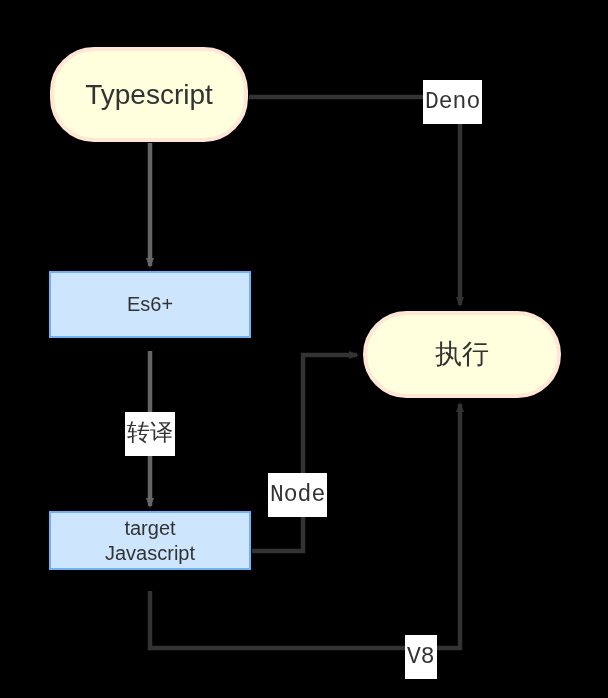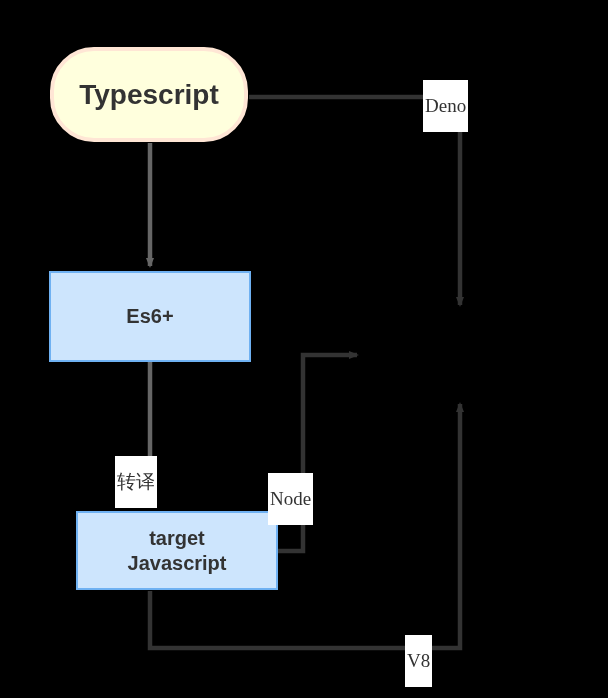--- a/index.html
+++ b/index.html
@@ -22,43 +22,43 @@
     width: 608px;
     height: 698px;
   }
   .node {
     position: absolute;
     box-sizing: border-box;
     display: flex;
     align-items: center;
     justify-content: center;
     text-align: center;
-    font-weight: bold;
+    font-weight: normal;
     color: #333333;
     line-height: 1.25;
     white-space: pre-line;
   }
   .node.stadium {
     background: #ffffdd;
     border: 4px solid #ffe6d5;
     border-radius: 44px;
   }
   .node.rect {
     background: #cde5fd;
     border: 2px solid #6fb1f2;
     border-radius: 0;
   }
   .edge-label {
     position: absolute;
     background: #ffffff;
     color: #333333;
-    font-family: Liberation Serif, serif;
-    font-size: 19px;
+    font-family: Liberation Mono, monospace;
+    font-size: 23px;
     line-height: 1.05;
-    padding: 16px 2px;
+    padding: 10px 2px;
     white-space: nowrap;
   }
 </style>
 </head>
 <body>
 
 <div id="canvas">
 
   <svg id="edges" viewBox="0 0 608 698">
     <defs>
@@ -78,32 +78,35 @@
 
     <path d="M252,551 L303,551 L303,355 L357,355" fill="none" stroke="#333333" stroke-width="4.5" stroke-linejoin="miter" marker-end="url(#arrow-dark)"></path>
 
     <path d="M150,591 L150,648 L460,648 L460,404" fill="none" stroke="#333333" stroke-width="4.5" stroke-linejoin="miter" marker-end="url(#arrow-dark)"></path>
   </svg>
 
   <div class="node stadium" style="left:50px; top:47px; width:198px; height:95px; font-size:28px;">
     <span>Typescript</span>
   </div>
 
-  <div class="node rect" style="left:49px; top:271px; width:202px; height:91px; font-size:20px;">
+  <div class="node rect" style="left:49px; top:271px; width:202px; height:67px; font-size:20px;">
     <span>Es6+</span>
   </div>
 
-  <div class="node rect" style="left:49px; top:511px; width:202px; height:79px; font-size:20px;margin-left:27px;">
+  <div class="node rect" style="left:49px; top:511px; width:202px; height:59px; font-size:20px;">
     <span>target
 Javascript</span>
   </div>
 
+  <div class="node stadium" style="left:363px; top:311px; width:198px; height:87px; font-size:27px;">
+    <span>执行</span>
+  </div>
 
 
-  <div class="edge-label" style="left:115px; top:412px;margin-top:44px;">转译</div>
+  <div class="edge-label" style="left:125px; top:412px;">转译</div>
 
   <div class="edge-label" style="left:423px; top:80px;">Deno</div>
 
   <div class="edge-label" style="left:268px; top:438px;margin-top:35px;">Node</div>
 
   <div class="edge-label" style="left:371px; top:635px;margin-left:34px;">V8</div>
 
 </div>
 
 </body></html>

